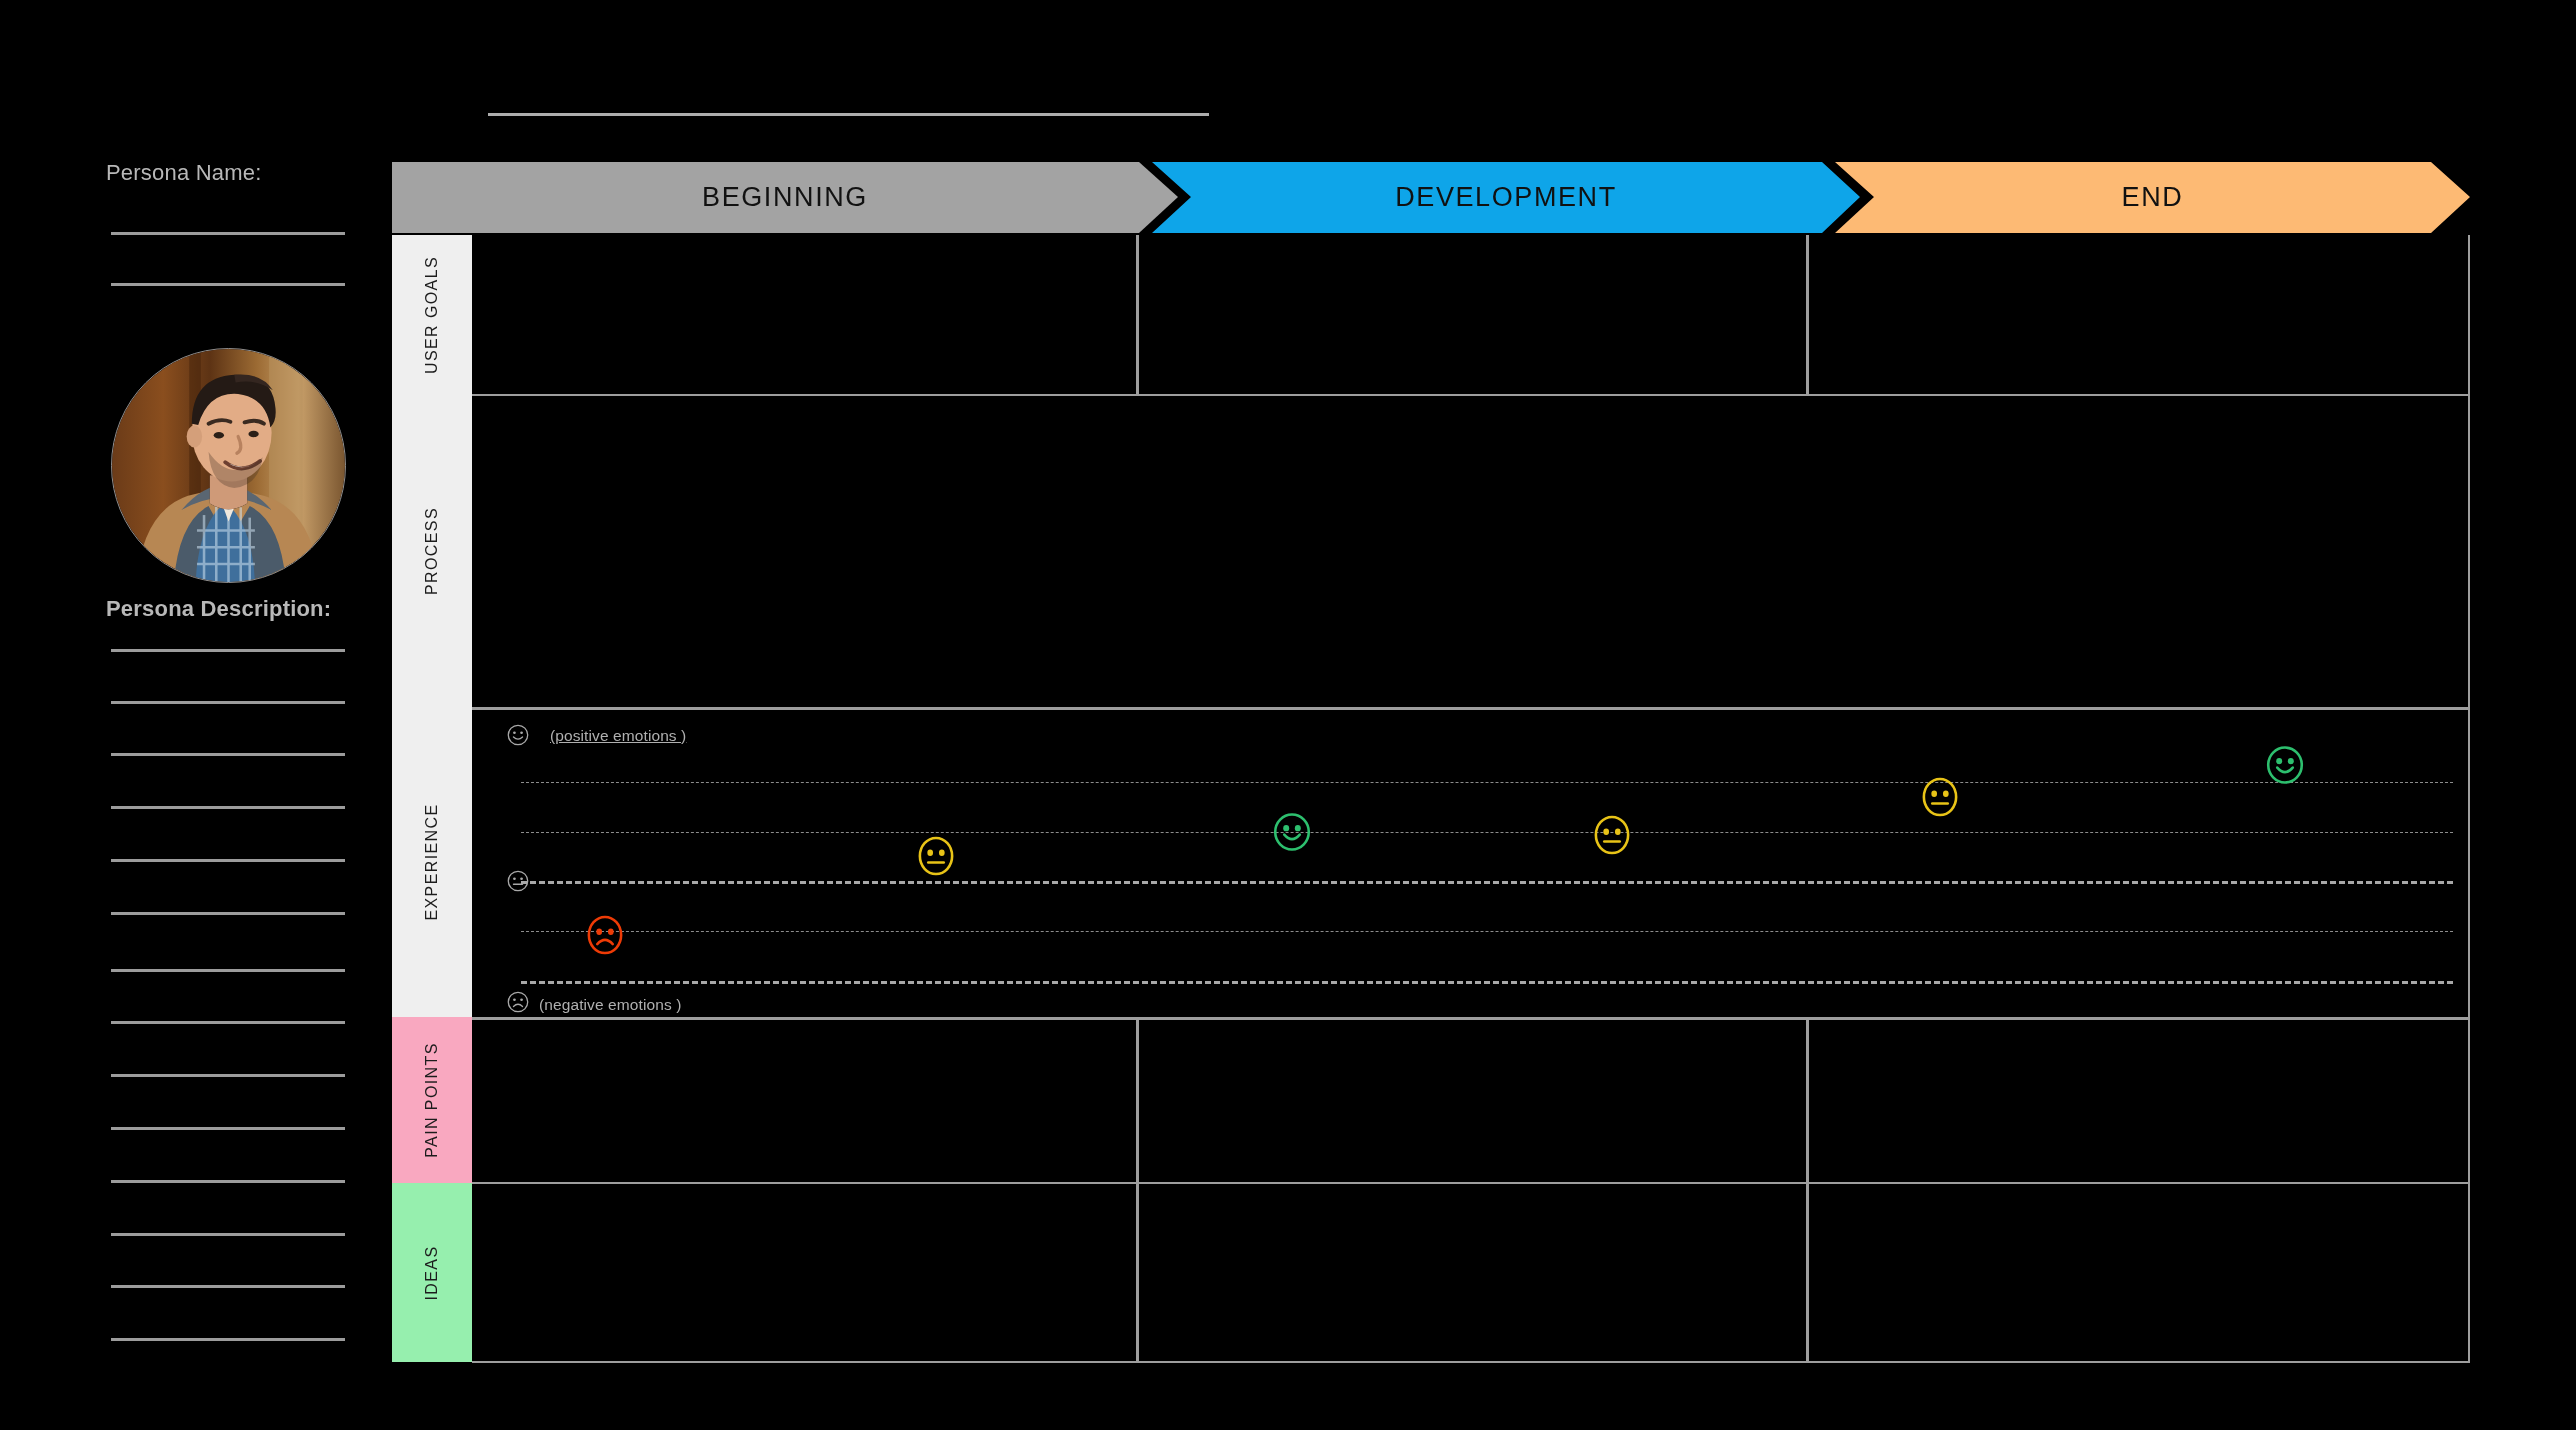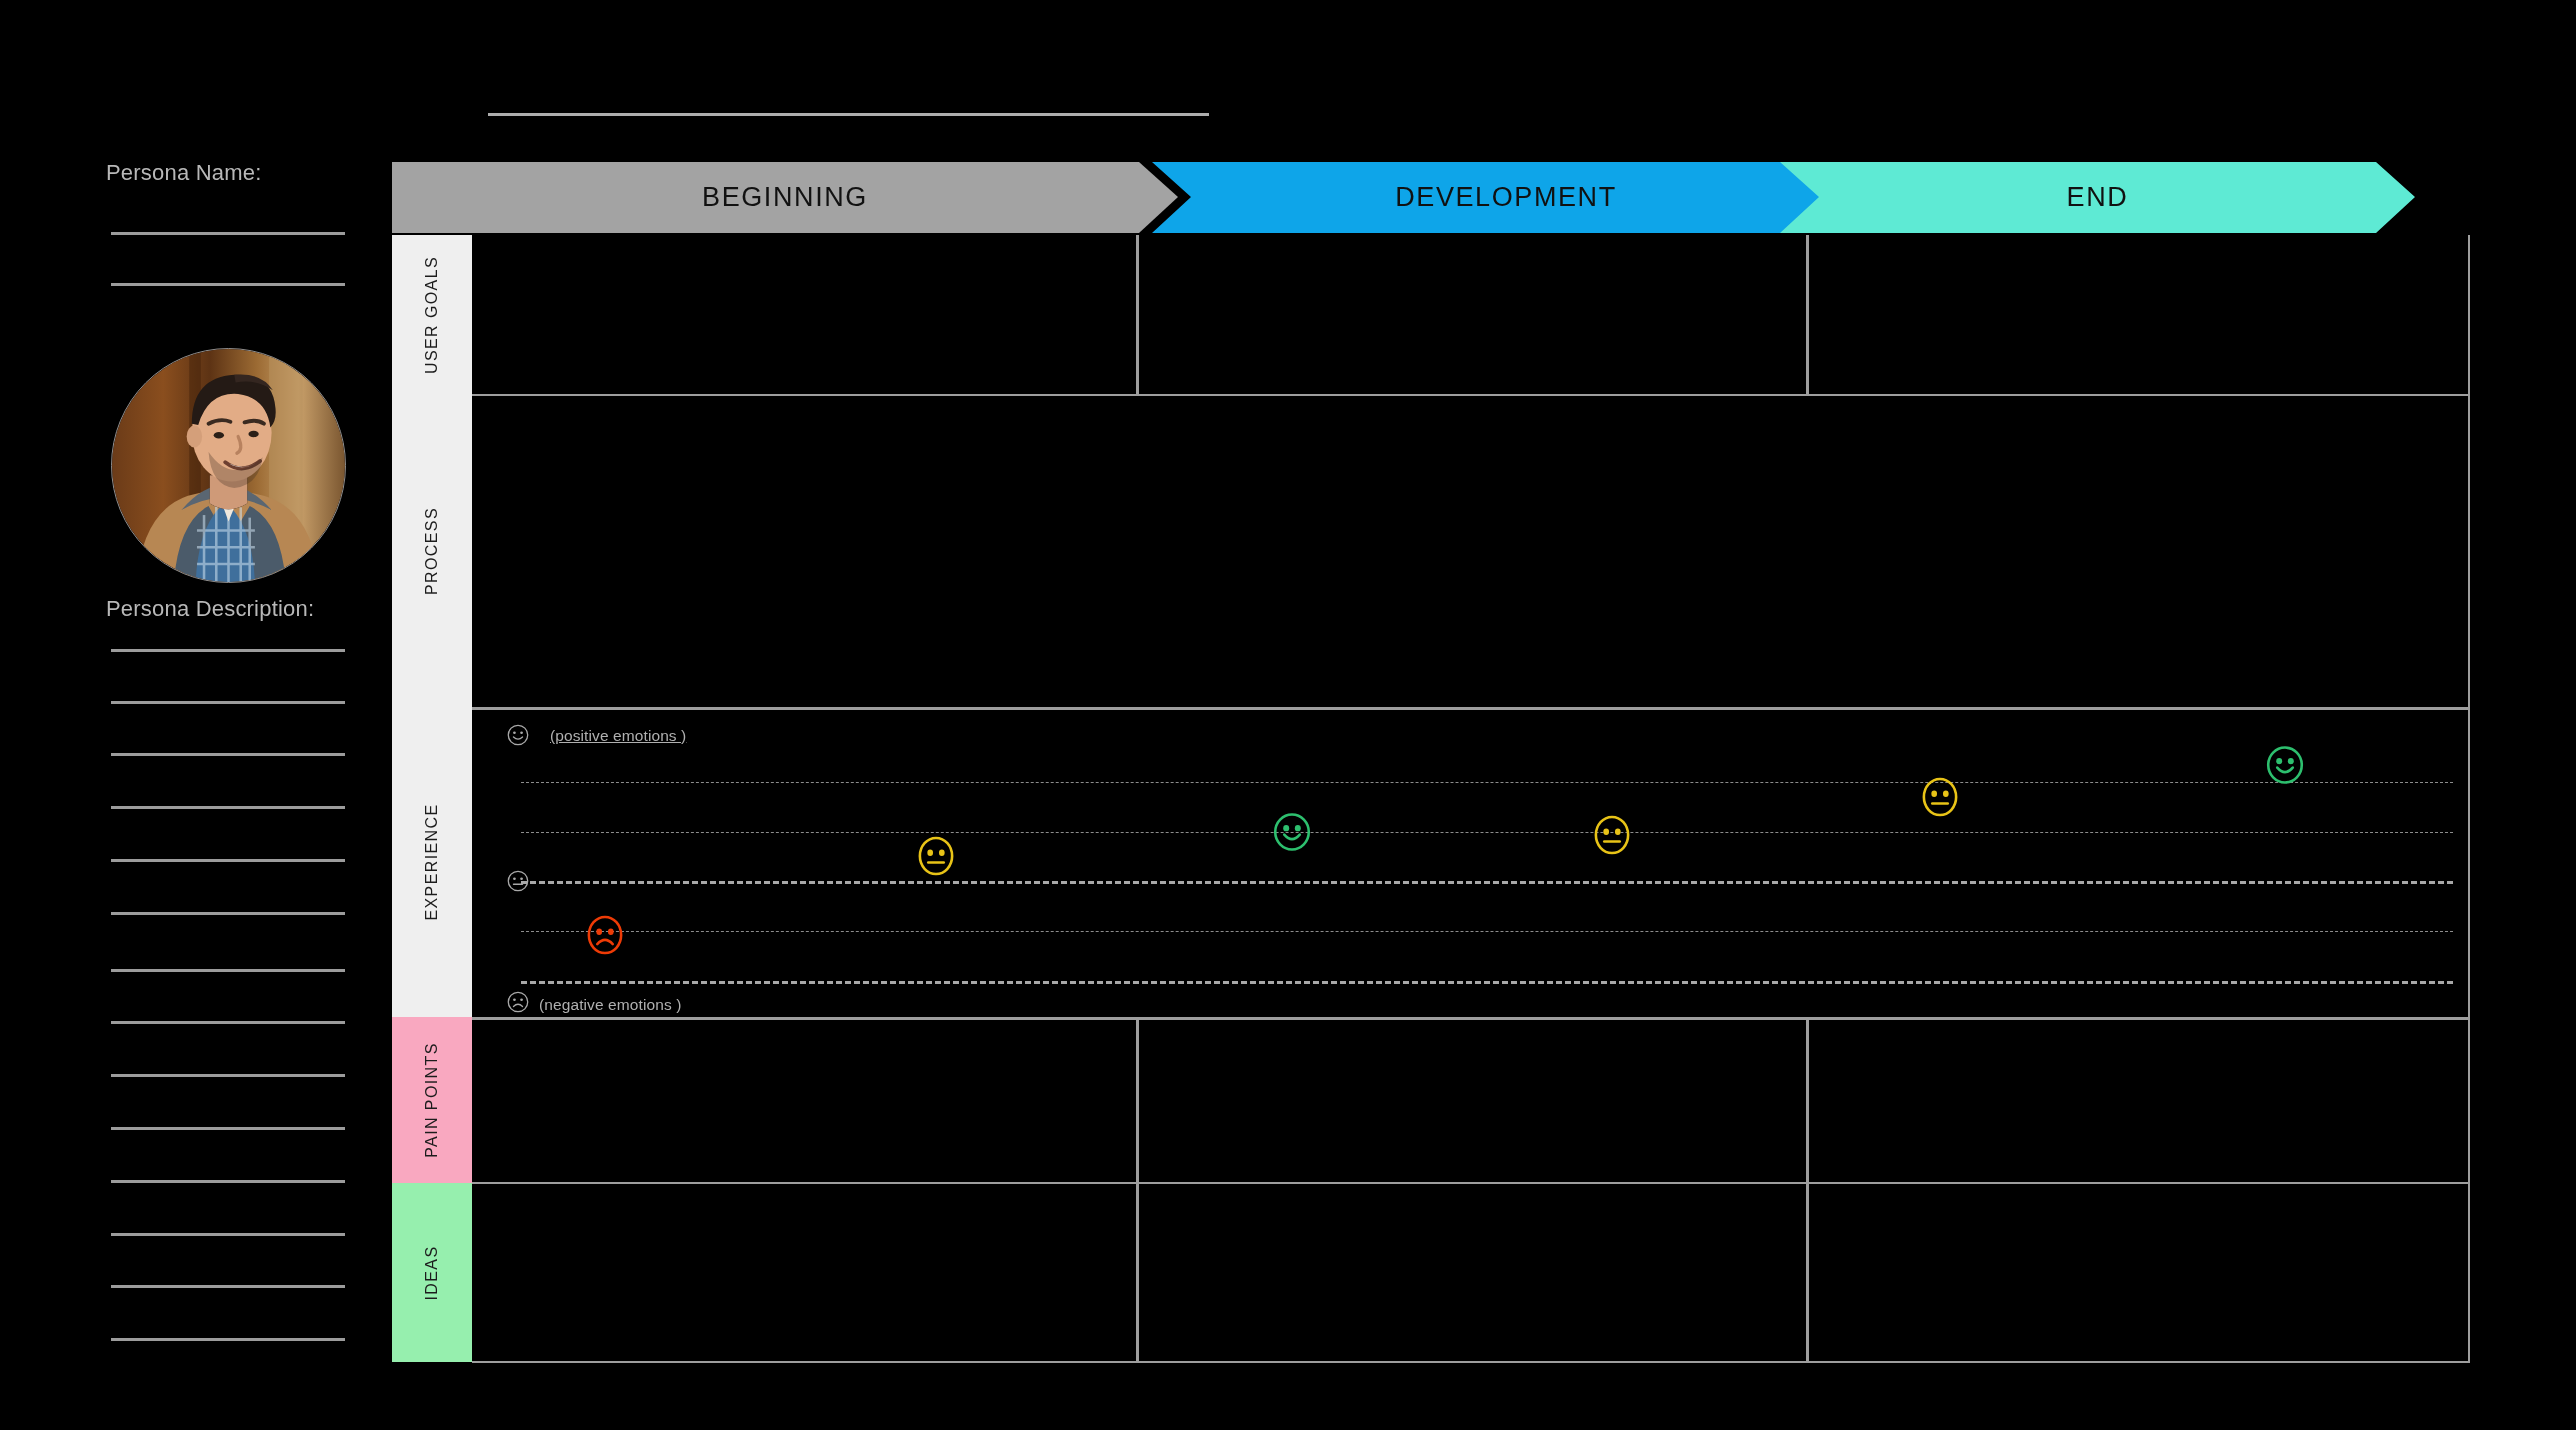--- a/index.html
+++ b/index.html
@@ -6,21 +6,21 @@
   body{width:2576px;height:1431px;position:relative;overflow:hidden;
        font-family:"Liberation Sans",sans-serif;color:#b3b3b3;}
 
   .abs{position:absolute;}
 
   
   #title-rule{left:488px;top:113px;width:721px;height:2.6px;background:#adadad;}
 
   
   #persona-name-label{left:106px;top:160px;font-size:22px;color:#b8b8b8;letter-spacing:0.2px;white-space:nowrap;}
-  #persona-desc-label{left:106px;top:596px;font-size:22px;color:#b8b8b8;letter-spacing:0.2px;white-space:nowrap;}
+  #persona-desc-label{left:106px;top:596px;font-size:22px;color:#b8b8b8;letter-spacing:0.2px;white-space:nowrap;font-weight:bold;}
   .pline{left:111px;width:234px;height:2.6px;background:#9c9c9c;}
 
   #persona-photo{left:111px;top:348px;width:233px;height:233px;border-radius:50%;
      border:1.9px solid #8e8e8e;overflow:hidden;background:#2b1a10;}
   #persona-photo svg{display:block;width:100%;height:100%;}
 
   
   #board{left:392px;top:162px;width:2078px;height:1209px;}
 
   
@@ -135,21 +135,21 @@
 
 <div class="abs" id="board">
 
   <div class="arrowbar">
     <div class="arw" style="left:0;width:786px;background:#a3a3a3;clip-path:polygon(0 0,747px 0,786px 35px,747px 71px,0 71px);">
       <span>BEGINNING</span>
     </div>
     <div class="arw" style="left:760px;width:708px;background:#0ea5e9;clip-path:polygon(0 0,670px 0,708px 35px,670px 71px,0 71px,39px 35px);">
       <span>DEVELOPMENT</span>
     </div>
-    <div class="arw" style="left:1388px;width:635px;background:#5eead4;clip-path:polygon(0 0,596px 0,635px 35px,596px 71px,0 71px,39px 35px);">
+    <div class="arw" style="left:1443px;width:635px;background:#fdba74;clip-path:polygon(0 0,596px 0,635px 35px,596px 71px,0 71px,39px 35px);">
       <span>END</span>
     </div>
   </div>
 
   <div class="rowlab" style="top:73px;height:160px;background:#EFEFEF;">
     <span>USER GOALS</span>
     </div>
 
   <div class="rowlab" style="top:232px;height:313px;background:#EFEFEF;">
     <span>PROCESS</span>

